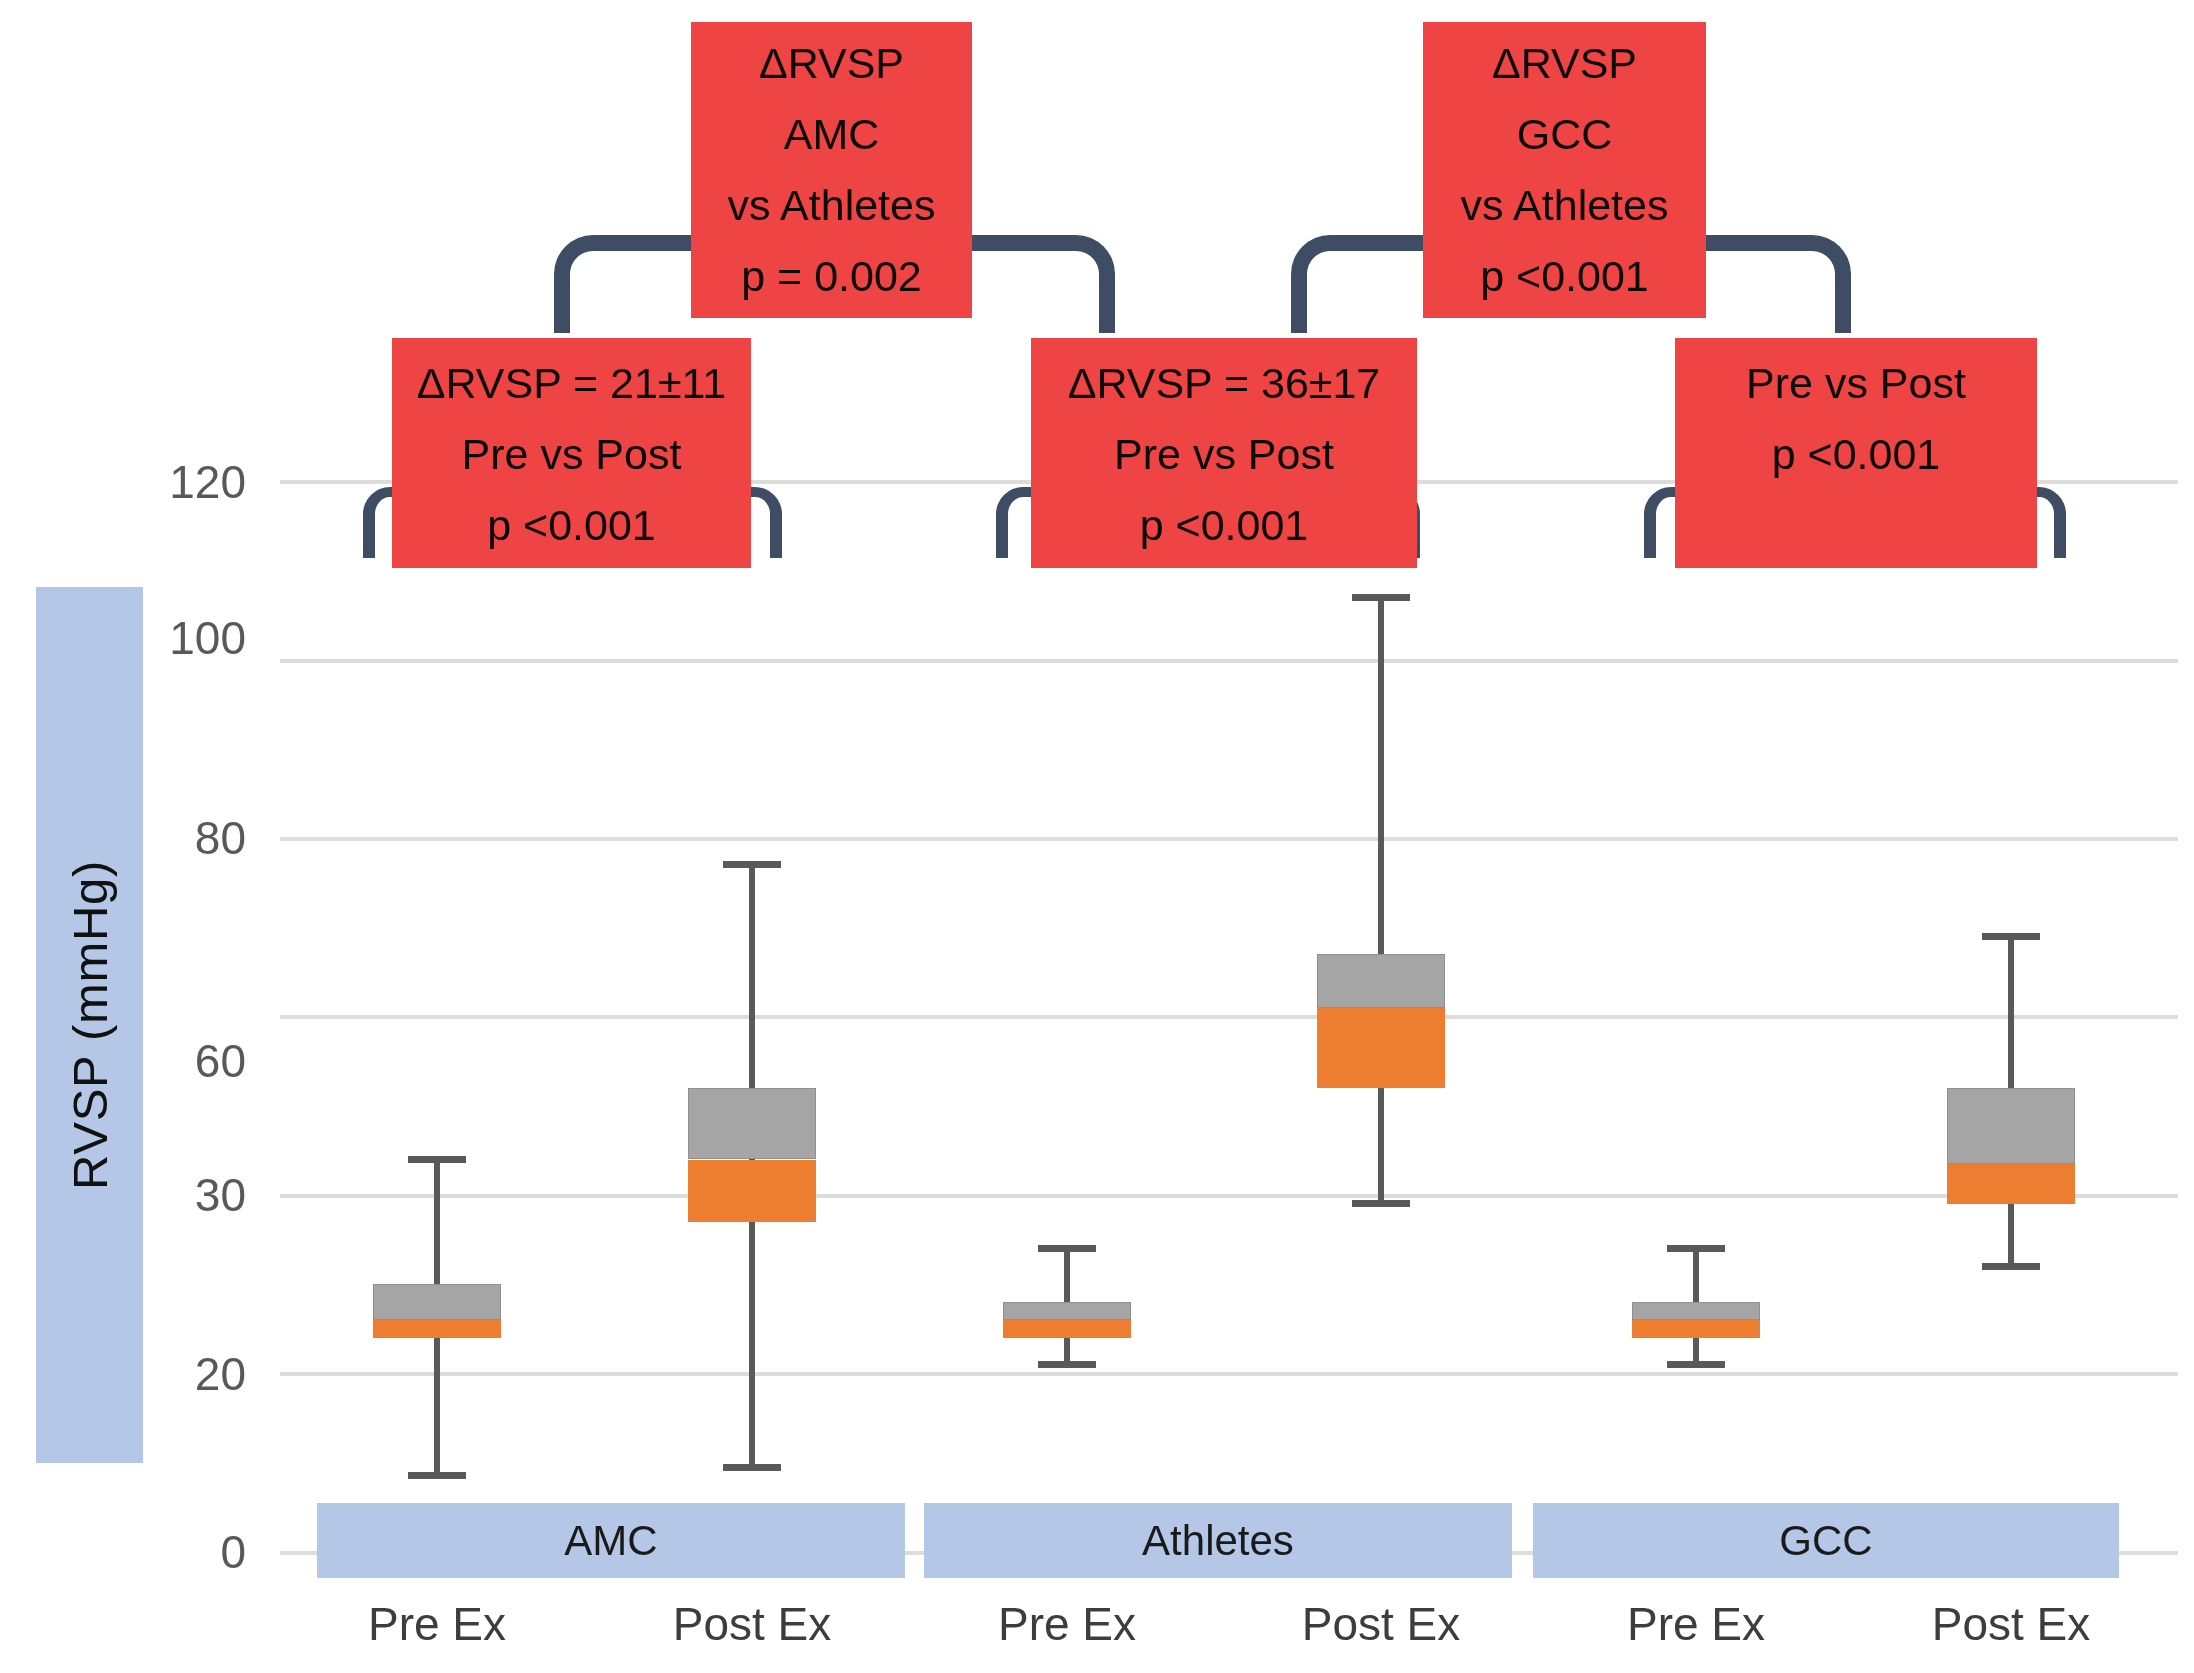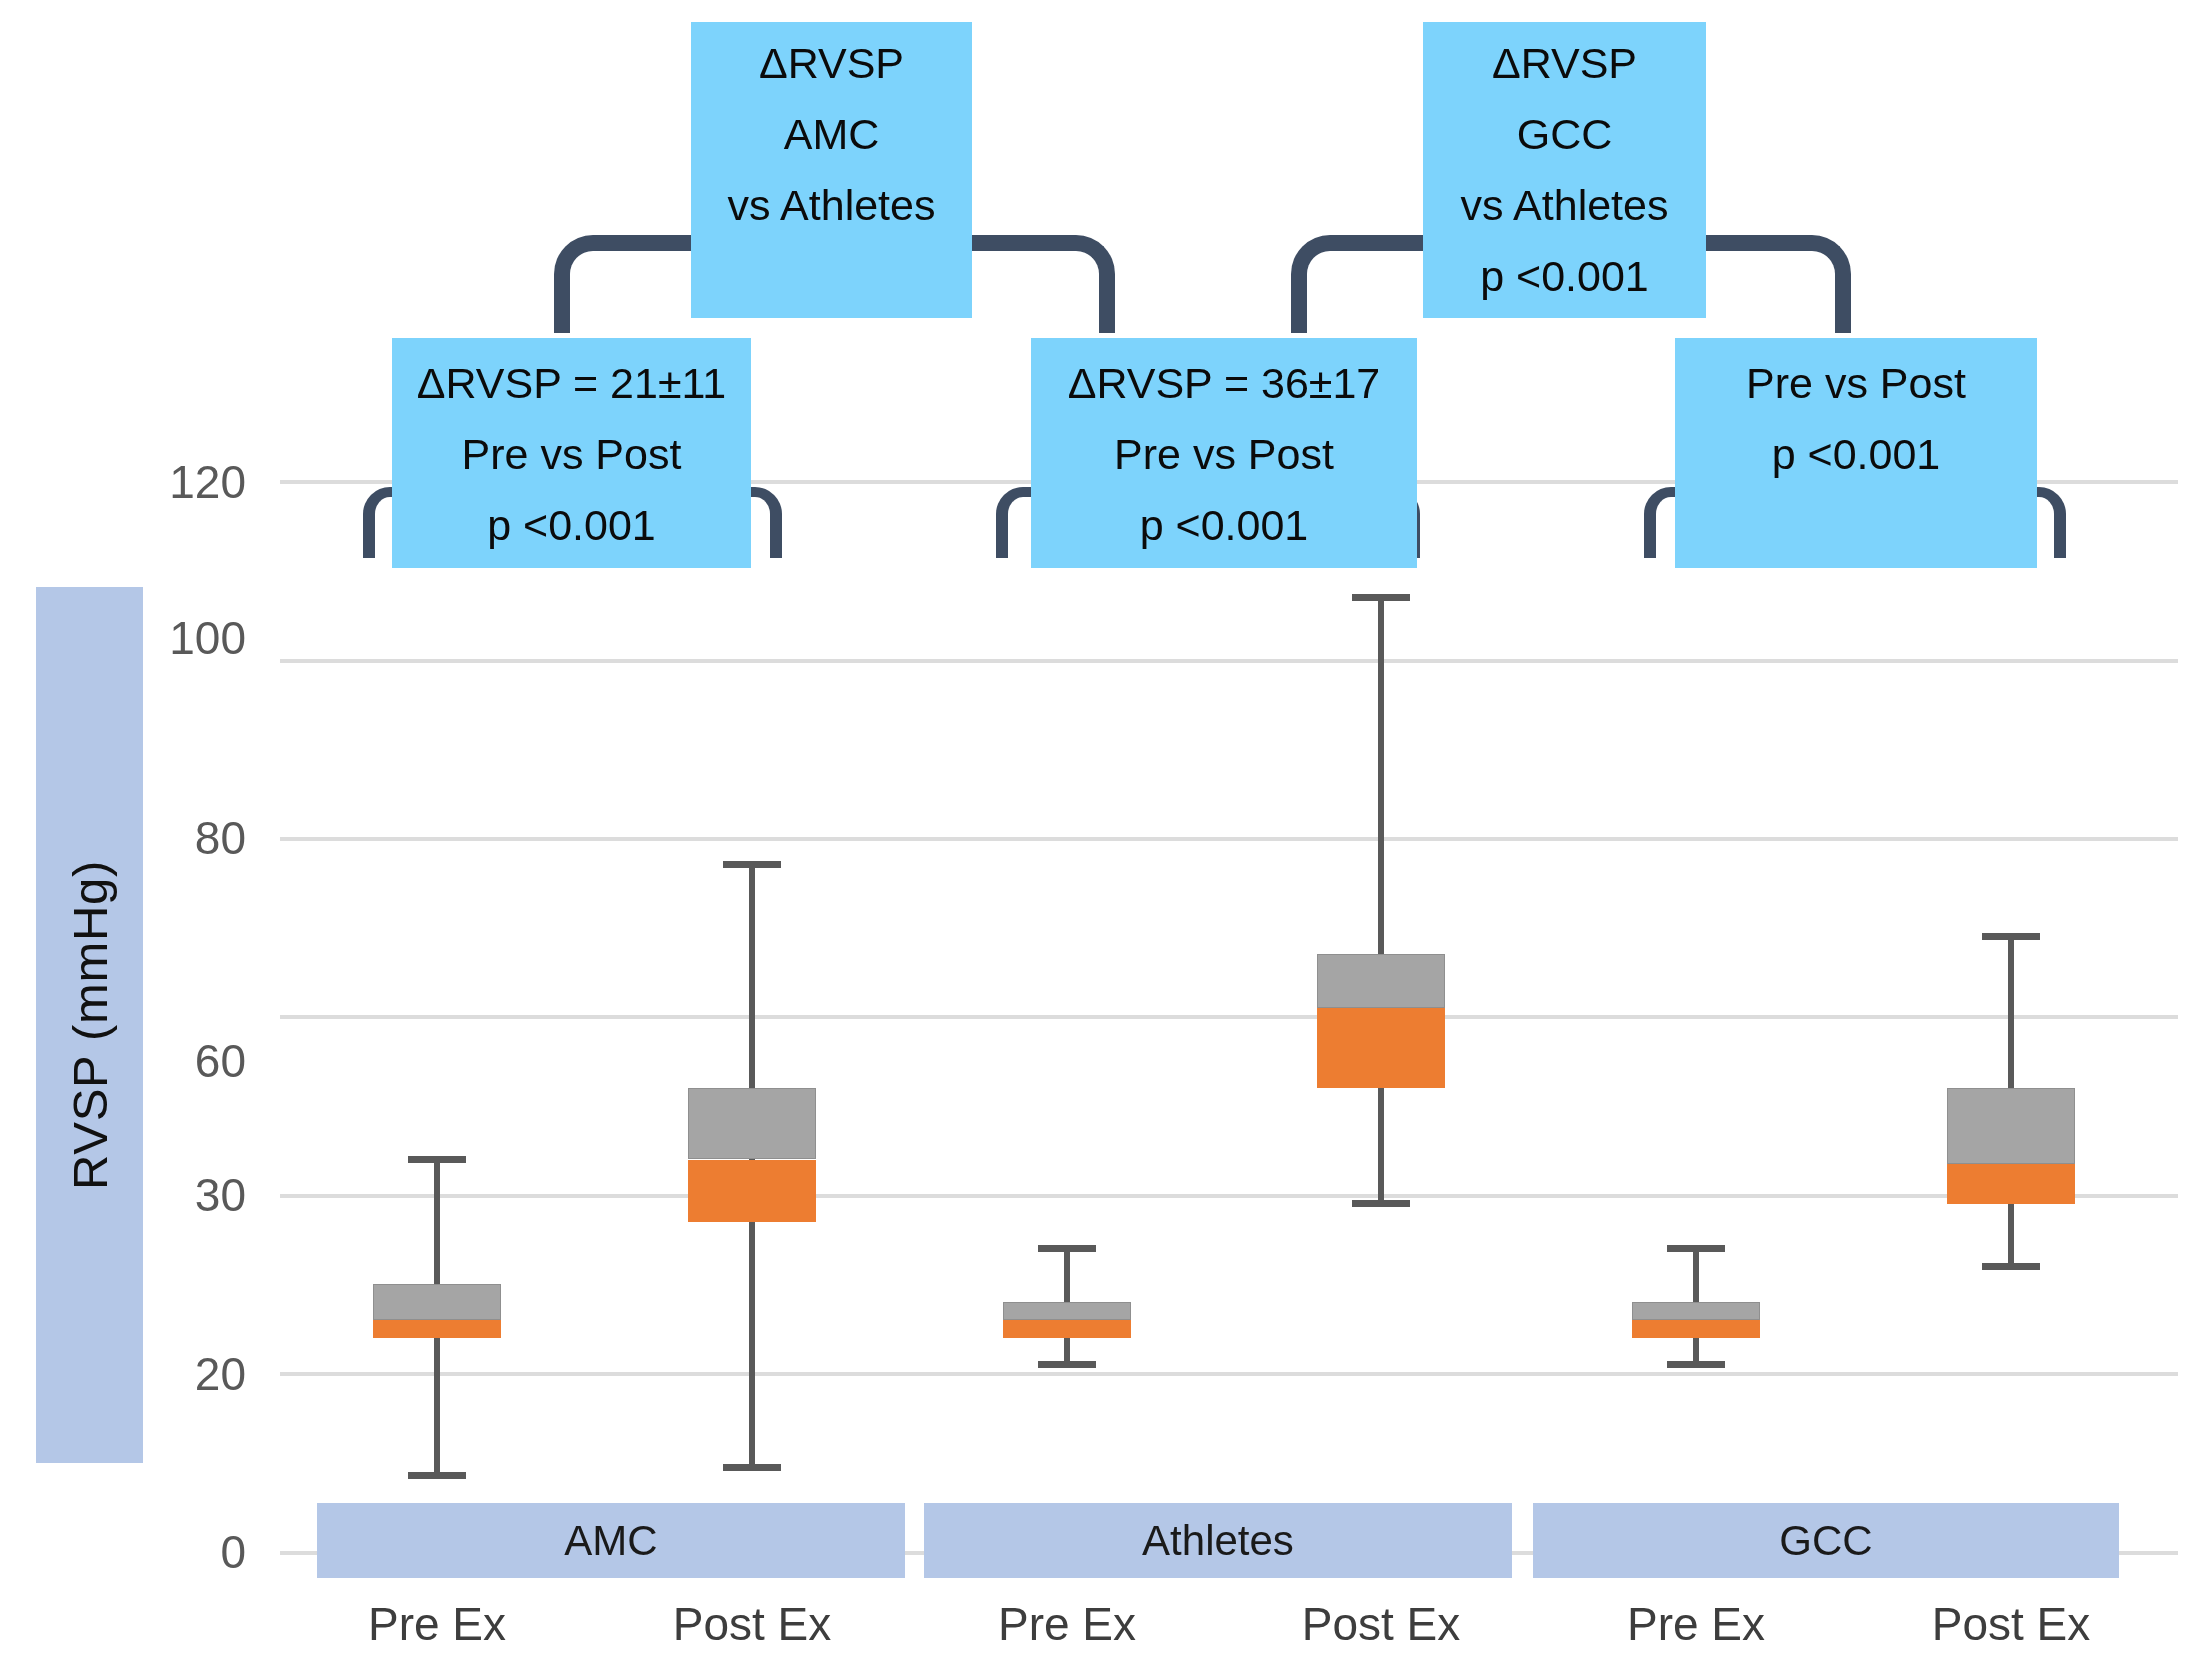--- a/index.html
+++ b/index.html
@@ -39,21 +39,21 @@
   .cond-label{
     position:absolute;top:1597px;width:253px;text-align:center;
     font-size:46px;color:#3d3d3d;z-index:6;transform:translateX(-50%);
   }
   
   .brace{position:absolute;border-style:solid;border-color:#3e4d63;border-bottom:none;z-index:5;background:transparent;}
   .brace.top{border-width:16.4px 16.4px 0 16.4px;border-radius:39px 39px 0 0;}
   .brace.low{border-width:10.4px 12px 0 12px;border-radius:27px 27px 0 0;}
   
   .ann{
-    position:absolute;background:#7dd3fc;z-index:7;text-align:center;color:#0b0b0b;
+    position:absolute;background:#ef4444;z-index:7;text-align:center;color:#0b0b0b;
   }
   .ann.top-ann{padding-top:6px;}
   .ann.low-ann{padding-top:10.4px;}
   .ann .ann-line{font-size:43px;line-height:71px;white-space:nowrap;}
   .ann.low-ann .ann-line{line-height:71px;}
 </style>
 </head>
 <body>
 
 <div class="stage">
@@ -135,20 +135,21 @@
   <div class="brace top" style="left:1291px;top:235px;width:560px;height:98px;"></div>
 
   <div class="brace low" style="left:363px;top:487px;width:419px;height:71px;"></div>
   <div class="brace low" style="left:996px;top:487px;width:424px;height:71px;"></div>
   <div class="brace low" style="left:1644px;top:487px;width:422px;height:71px;"></div>
 
   <div class="ann top-ann" style="left:691px;top:22px;width:281px;height:296px;">
     <div class="ann-line">ΔRVSP</div>
     <div class="ann-line">AMC</div>
     <div class="ann-line">vs Athletes</div>
+    <div class="ann-line">p = 0.002</div>
   </div>
   <div class="ann top-ann" style="left:1423px;top:22px;width:283px;height:296px;">
     <div class="ann-line">ΔRVSP</div>
     <div class="ann-line">GCC</div>
     <div class="ann-line">vs Athletes</div>
     <div class="ann-line">p &lt;0.001</div>
   </div>
 
   <div class="ann low-ann" style="left:392px;top:338px;width:359px;height:230px;">
     <div class="ann-line">ΔRVSP = 21±11</div>

